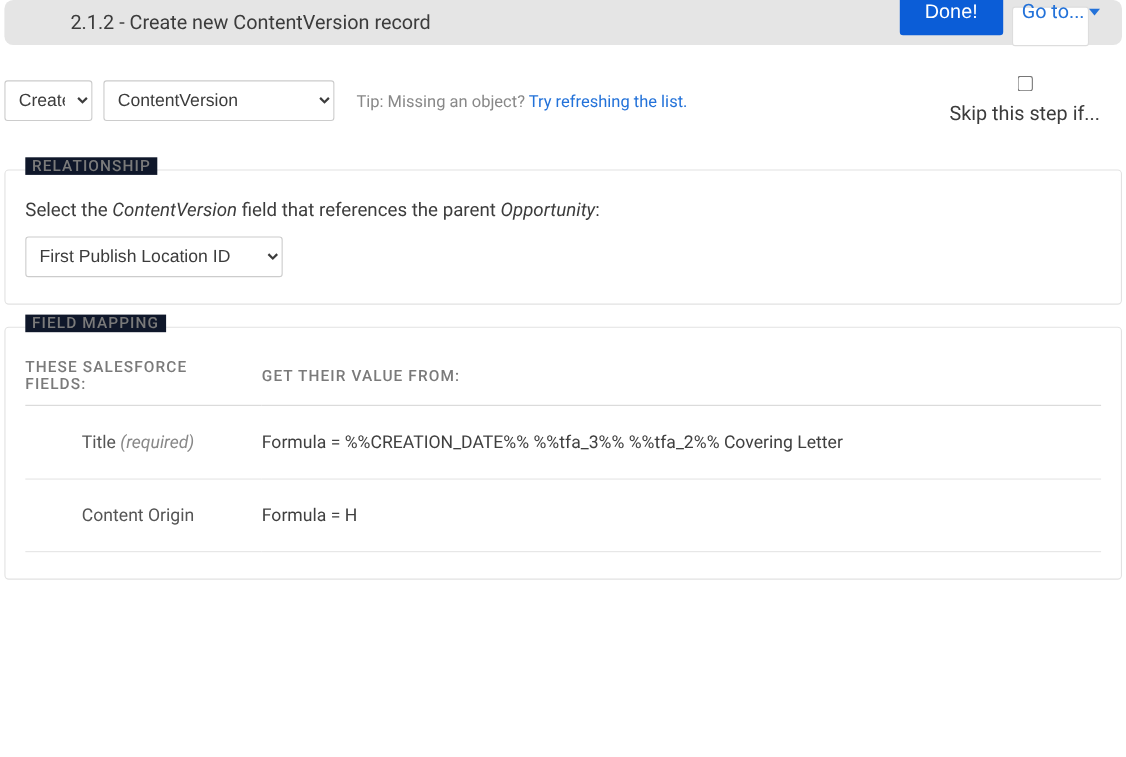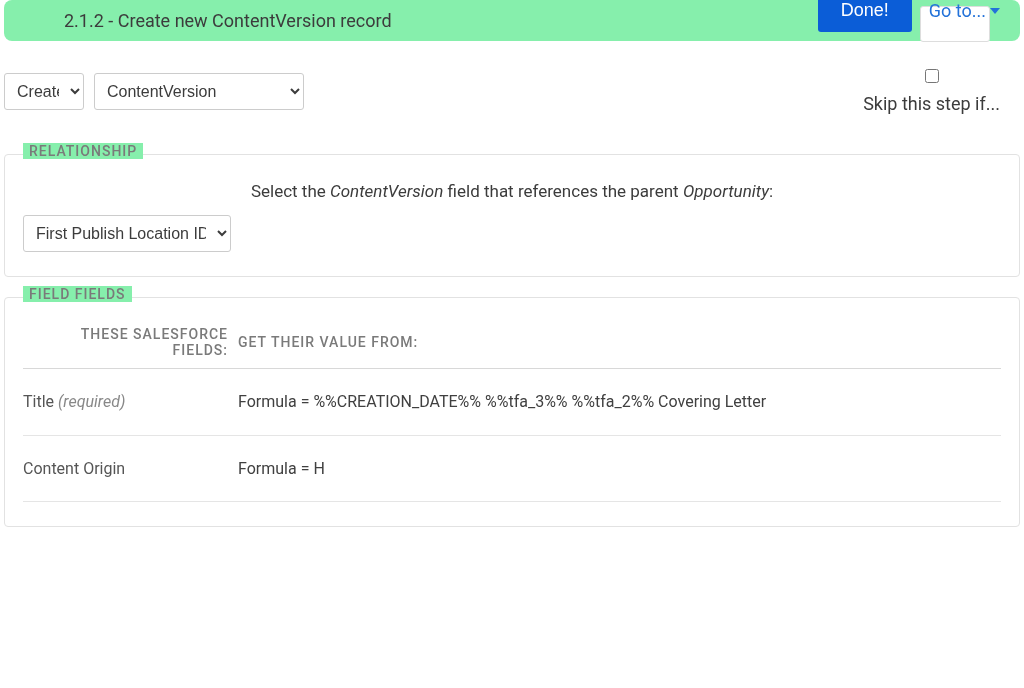--- a/index.html
+++ b/index.html
@@ -1,19 +1,19 @@
 <!DOCTYPE html>
 <html><head>
 <meta charset="utf-8">
 <style>
   * { box-sizing: border-box; margin: 0; padding: 0; }
   body { font-family: -apple-system, BlinkMacSystemFont, "Segoe UI", Roboto, Arial, sans-serif; font-size: 16px; color: #4a4a4a; background: #fff; width: 1024px; }
   
   .header-bar {
-    background: #86efac;
+    background: #e5e5e5;
     border-radius: 8px;
     padding: 10px 20px;
     margin: 0 4px 20px 4px;
     position: relative;
     display: flex;
     align-items: center;
   }
   .header-title { font-size: 18px; color: #3c3c3c; margin-left: 40px; }
   .header-actions { position: absolute; right: 10px; top: -10px; display: flex; align-items: center; gap: 8px; }
   .btn-done {
@@ -53,37 +53,37 @@
   .tip-text { font-size: 15px; color: #888; margin-left: 10px; }
   .tip-link { color: #2372d9; cursor: pointer; }
   .skip-wrap { margin-left: auto; display: flex; align-items: center; gap: 10px; font-size: 18px; color: #3c3c3c; padding-right: 20px; flex-direction: column; }
   .skip-check { width: 14px; height: 14px; }
   
   .section { border: 1px solid #e2e2e2; border-radius: 4px; margin: 20px 4px; padding: 18px 18px 24px 18px; position: relative; }
   .section-legend {
     position: absolute;
     top: -12px;
     left: 18px;
-    background: #86efac;
+    background: #0f172a;
     padding: 0 6px;
     font-size: 14px;
     letter-spacing: 1px;
     color: #7a7a7a;
     font-weight: 500;
   }
-  .rel-text { font-size: 17px; color: #3c3c3c; margin: 8px 0 14px 0; text-align: center; }
+  .rel-text { font-size: 17px; color: #3c3c3c; margin: 8px 0 14px 0; }
   .rel-text .i { font-style: italic; }
-  .field-select { width: 208px; }
+  .field-select { width: 234px; }
   
   .fm-desc { font-size: 14.5px; color: #7a7a7a; margin: 6px 0 18px 0; }
   .fm-table { width: 100%; border-collapse: collapse; }
   .fm-table th { text-align: left; font-size: 14px; letter-spacing: 1px; color: #7a7a7a; font-weight: 500; padding: 10px 10px 10px 0; border-bottom: 1px solid #d8d8d8; }
-  .fm-table th:first-child { width: 215px; text-align: right; }
+  .fm-table th:first-child { width: 215px; }
   .fm-table td { padding: 20px 10px 20px 0; border-bottom: 1px solid #e5e5e5; font-size: 16px; color: #404040; vertical-align: middle; line-height: 1.6; }
-  .fm-table td:first-child { color: #555; }
+  .fm-table td:first-child { color: #555; text-align: center; }
   .muted-i { color: #888; font-style: italic; }
 </style>
 </head>
 <body>
 
 <div class="header-bar">
   <div class="header-title">2.1.2 - Create new ContentVersion record</div>
   <div class="ghost-box"></div>
   <div class="header-actions">
     <button class="btn-done">Done!</button>
@@ -94,38 +94,41 @@
   </div>
 </div>
 
 <div class="controls-row">
   <select class="native action-select">
     <option>Create</option>
   </select>
   <select class="native object-select">
     <option>ContentVersion</option>
   </select>
+  <span class="tip-text">
+    <span>Tip: Missing an object? </span><span class="tip-link">Try refreshing the list.</span>
+  </span>
   <label class="skip-wrap">
     <input type="checkbox" class="skip-check" style="">
     <span>Skip this step if...</span>
   </label>
 </div>
 
 <div class="section">
   <div class="section-legend">RELATIONSHIP</div>
   <p class="rel-text">
     <span>Select the </span><span class="i">ContentVersion</span><span> field that references the parent </span><span class="i">Opportunity</span><span>:</span>
   </p>
   <select class="native field-select">
     <option>First Publish Location ID</option>
   </select>
 </div>
 
 <div class="section">
-  <div class="section-legend">FIELD FIELDS</div>
+  <div class="section-legend">FIELD MAPPING</div>
   <table class="fm-table">
     <thead>
       <tr>
         <th>THESE SALESFORCE FIELDS:</th>
         <th>GET THEIR VALUE FROM:</th>
       </tr>
     </thead>
     <tbody>
       <tr>
         <td><span>Title</span> <span class="muted-i">(required)</span></td>

